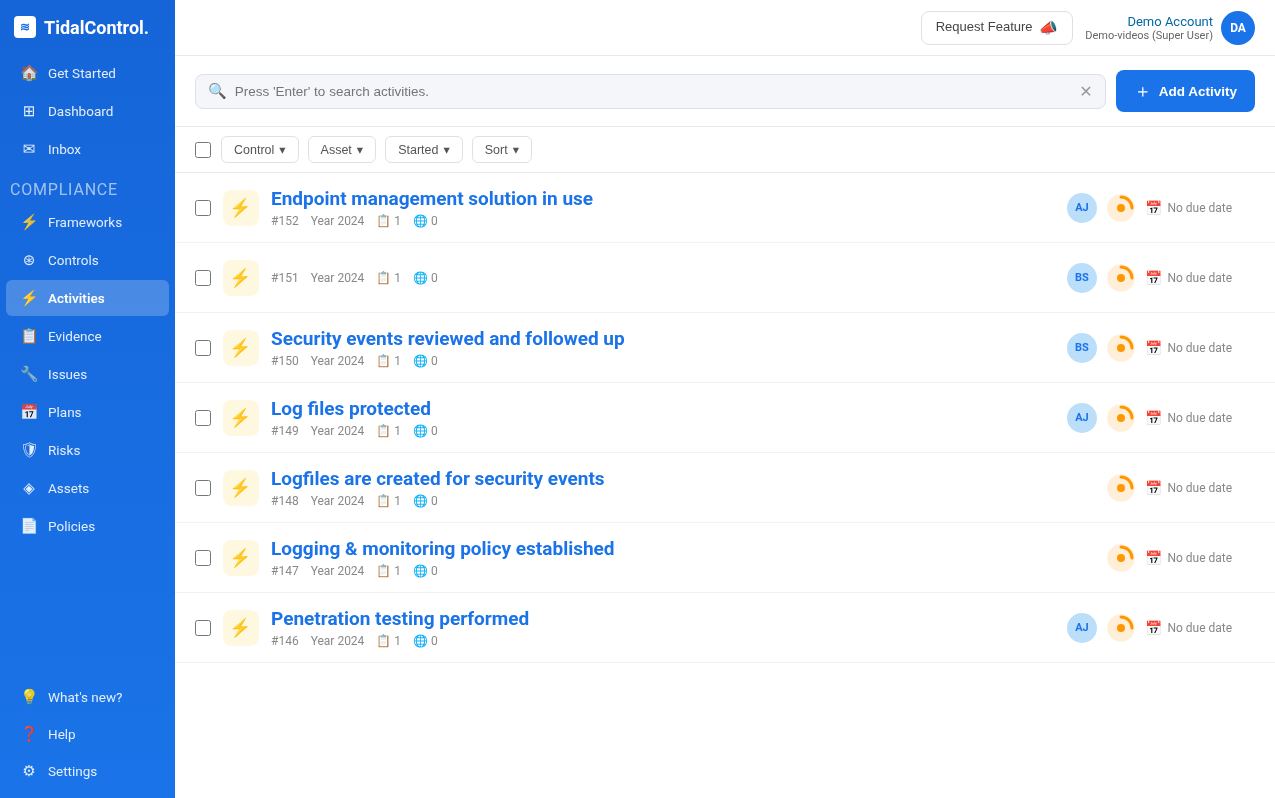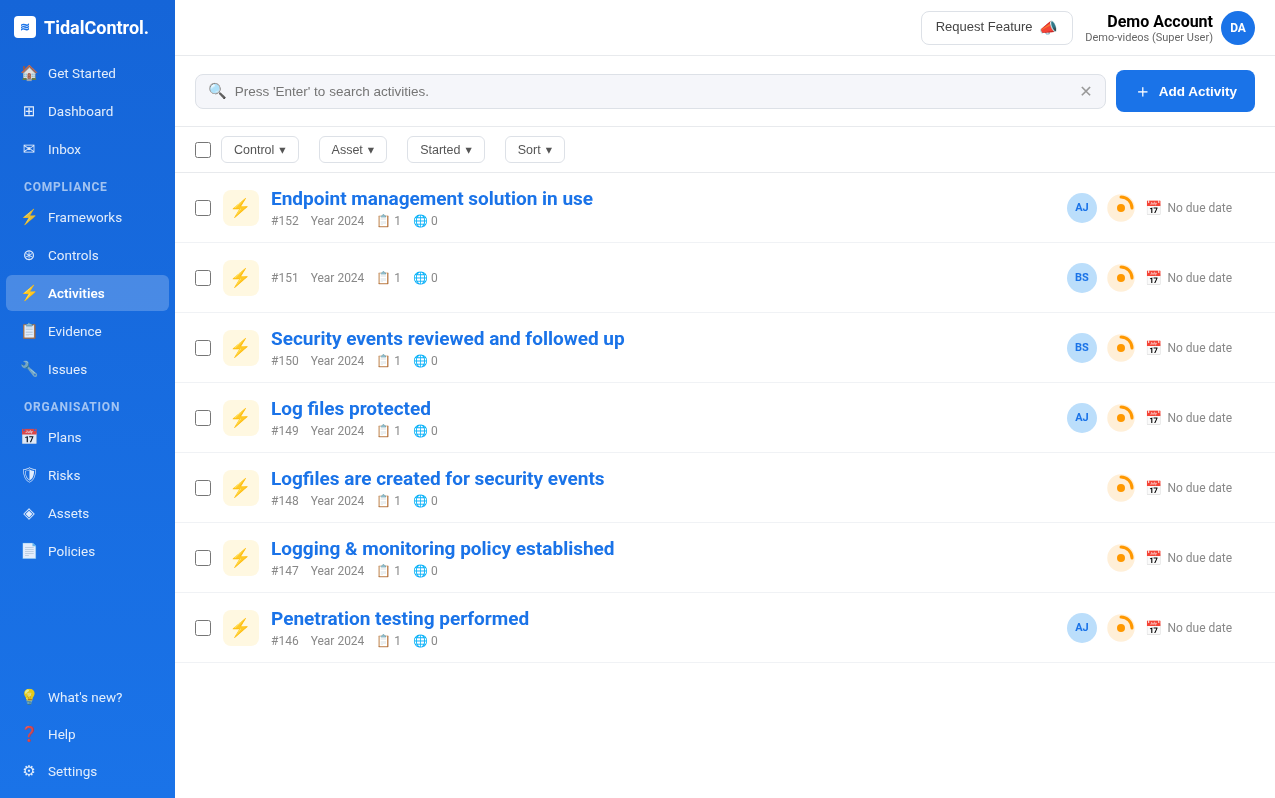--- a/index.html
+++ b/index.html
@@ -41,24 +41,24 @@
       padding: 9px 14px;
       font-size: 13.5px;
       color: rgba(255,255,255,0.88);
       cursor: pointer;
       border-radius: 6px;
       margin: 1px 6px;
       transition: background 0.15s;
     }
     .sidebar-item.active { background: rgba(255,255,255,0.22); color: white; font-weight: 600; }
     .sidebar-section-label {
-      font-size: 12px;
-      font-weight: 700;
+      font-size: 16px;
+      font-weight: 400;
       color: rgba(255,255,255,0.6);
-      padding: 12px 24px 4px;
+      padding: 12px 10px 4px;
       letter-spacing: 0.8px;
       text-transform: uppercase;
     }
     .sidebar-icon { font-size: 15px; width: 18px; text-align: center; }
     .sidebar-bottom { margin-top: auto; }
 
     
     .main { flex: 1; display: flex; flex-direction: column; overflow: hidden; }
 
     
@@ -79,21 +79,21 @@
       border: 1.5px solid #dde1e7;
       border-radius: 8px;
       font-size: 13px;
       color: #444;
       background: white;
       cursor: pointer;
       font-weight: 500;
     }
     .user-area { display: flex; align-items: center; gap: 8px; }
     .user-info { text-align: right; }
-    .user-name { font-size: 16px; font-weight: 700; color: #000000; }
+    .user-name { font-size: 13px; font-weight: 400; color: #0369a1; }
     .user-sub { font-size: 11px; color: #666; }
     .avatar {
       width: 34px; height: 34px; border-radius: 50%;
       background: #1a73e8;
       color: white;
       display: flex; align-items: center; justify-content: center;
       font-size: 12px; font-weight: 700;
     }
 
     
@@ -166,21 +166,21 @@
       background: #1a73e8;
       color: white;
       border-radius: 10px;
       font-size: 11px;
       font-weight: 700;
       padding: 1px 7px;
       min-width: 22px;
       text-align: center;
     }
     .tab-btn:not(.active) .tab-badge { background: #e0e0e0; color: #555; }
-    .filter-buttons { display: flex; align-items: center; gap: 20px; }
+    .filter-buttons { display: flex; align-items: center; gap: 9px; }
     .filter-btn {
       display: flex; align-items: center; gap: 5px;
       padding: 5px 12px;
       border: 1.5px solid #dde1e7;
       border-radius: 6px;
       font-size: 12.5px;
       color: #555;
       background: white;
       cursor: pointer;
       font-weight: 500;
@@ -279,21 +279,20 @@
     </div>
     <div class="sidebar-item">
       <span class="sidebar-icon">📋</span>
       <span>Evidence</span>
     </div>
     <div class="sidebar-item">
       <span class="sidebar-icon">🔧</span>
       <span>Issues</span>
     </div>
 
-    <div class="sidebar-section-label">Organisation</div>
     <div class="sidebar-item">
       <span class="sidebar-icon">📅</span>
       <span>Plans</span>
     </div>
     <div class="sidebar-item">
       <span class="sidebar-icon">🛡</span>
       <span>Risks</span>
     </div>
     <div class="sidebar-item">
       <span class="sidebar-icon">◈</span>

